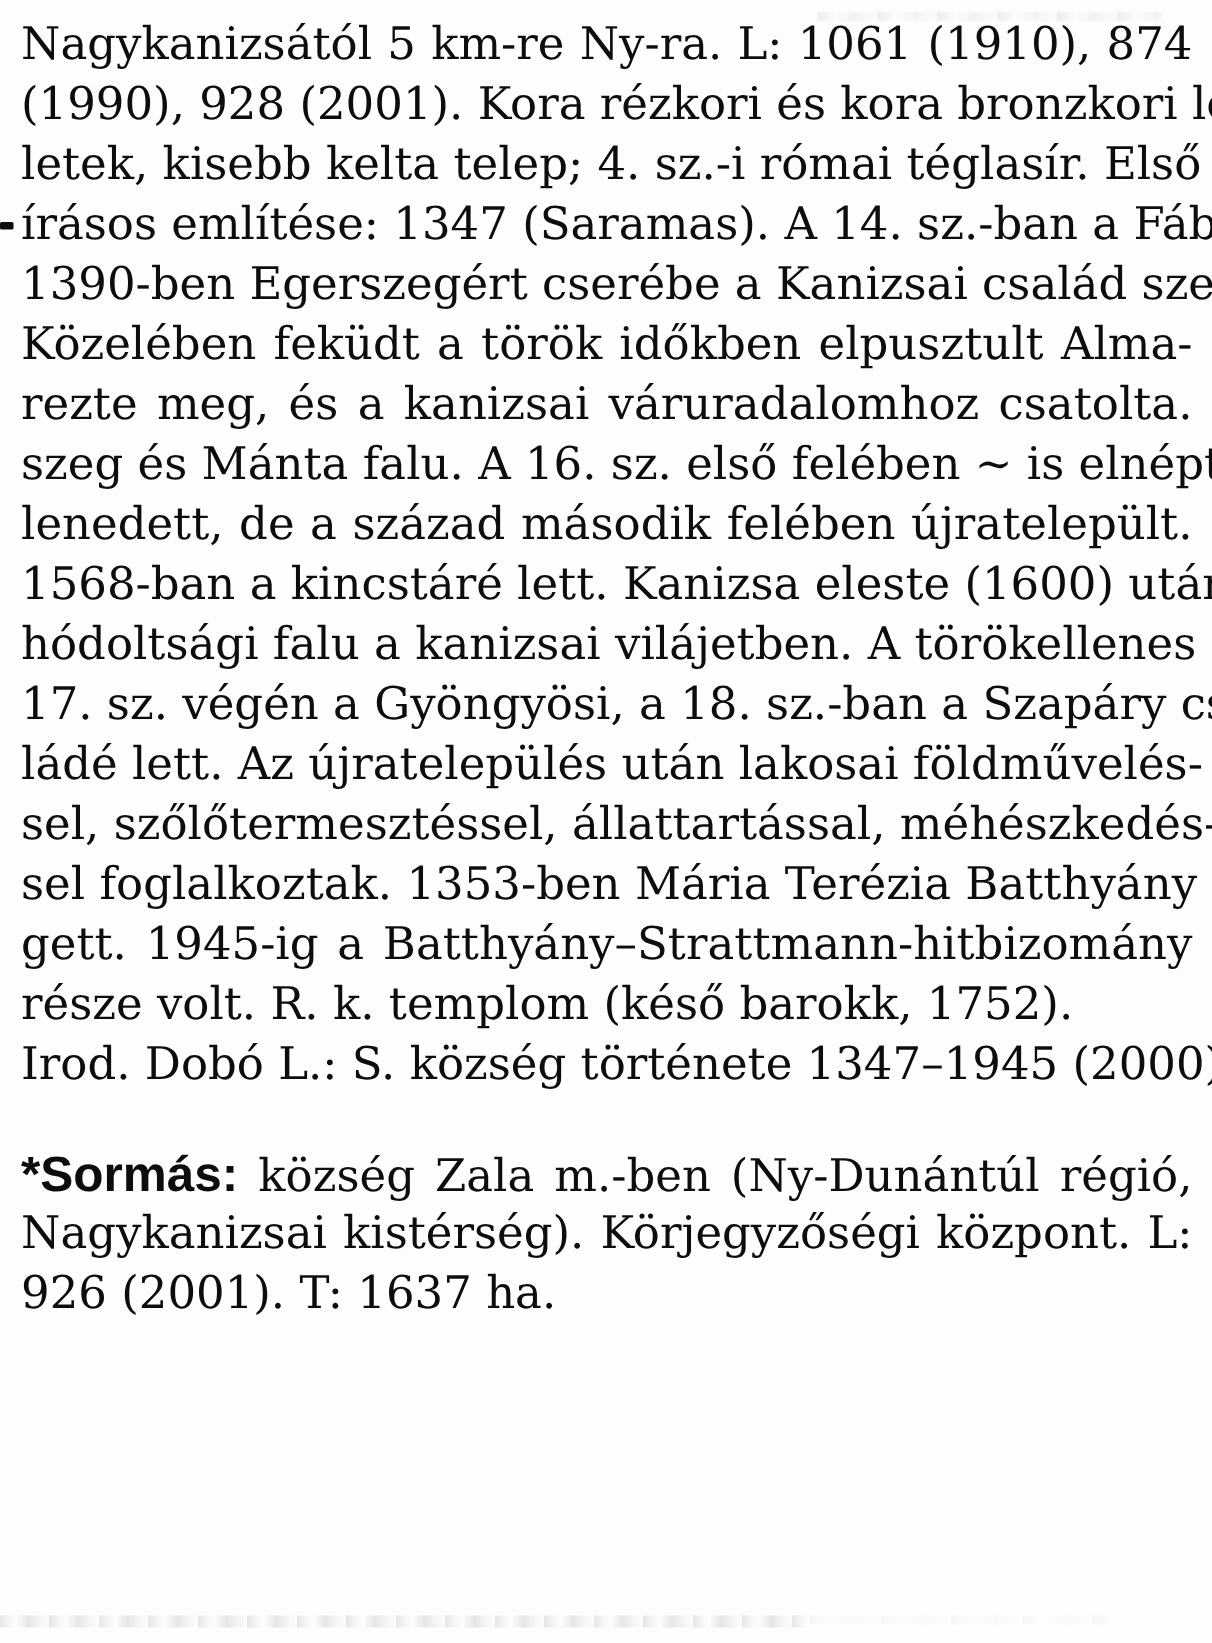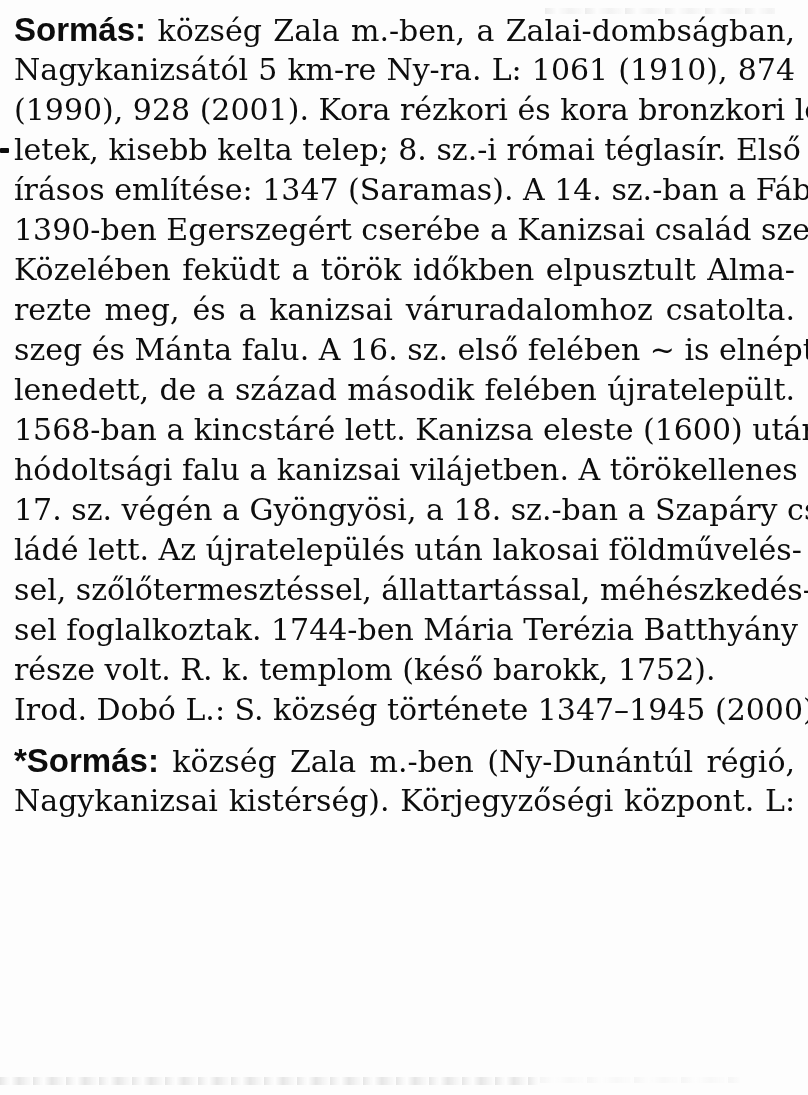--- a/index.html
+++ b/index.html
@@ -19,21 +19,21 @@
     width: 808px;
     height: 1095px;
     background: var(--paper);
     color: var(--ink);
     font-family: "DejaVu Serif", serif;
     font-size: 30px;
     line-height: 40px;
     padding: 10px 13px 0 14px;
   }
   .entry { width: 100%; }
-  .entry + .entry { margin-top: 11px; }
+  .entry + .entry { margin-top: 33px; }
   .line {
     width: 100%;
     height: 40px;
     white-space: nowrap;
     text-align: justify;
     text-align-last: justify;
     text-justify: inter-word;
   }
   .line.no-justify {
     text-align: left;
@@ -91,41 +91,42 @@
     );
     filter: blur(0.6px);
   }
 </style>
 </head>
 <body>
 
 <div id="page">
   <div id="entries">
       <div class="entry">
-        <div class="line"><span class="seg-headword">Sormás:</span><span class="seg-body"> község Zala m.-ben, a Zalai-dombságban,</span></div>
         <div class="line"><span class="seg-body">Nagykanizsától 5 km-re Ny-ra. L: 1061 (1910), 874</span></div>
         <div class="line"><span class="seg-body">(1990), 928 (2001). Kora rézkori és kora bronzkori le-</span></div>
-        <div class="line"><span class="seg-body">letek, kisebb kelta telep; 8. sz.-i római téglasír. Első</span></div>
+        <div class="line"><span class="seg-body">letek, kisebb kelta telep; 4. sz.-i római téglasír. Első</span></div>
         <div class="line"><span class="seg-body">írásos említése: 1347 (Saramas). A 14. sz.-ban a Fábi-</span></div>
         <div class="line"><span class="seg-body">1390-ben Egerszegért cserébe a Kanizsai család sze-</span></div>
         <div class="line"><span class="seg-body">Közelében feküdt a török időkben elpusztult Alma-</span></div>
         <div class="line"><span class="seg-body">rezte meg, és a kanizsai váruradalomhoz csatolta.</span></div>
         <div class="line"><span class="seg-body">szeg és Mánta falu. A 16. sz. első felében ~ is elnépte-</span></div>
         <div class="line"><span class="seg-body">lenedett, de a század második felében újratelepült.</span></div>
         <div class="line"><span class="seg-body">1568-ban a kincstáré lett. Kanizsa eleste (1600) után</span></div>
         <div class="line"><span class="seg-body">hódoltsági falu a kanizsai vilájetben. A törökellenes</span></div>
         <div class="line"><span class="seg-body">17. sz. végén a Gyöngyösi, a 18. sz.-ban a Szapáry csa-</span></div>
         <div class="line"><span class="seg-body">ládé lett. Az újratelepülés után lakosai földművelés-</span></div>
         <div class="line"><span class="seg-body">sel, szőlőtermesztéssel, állattartással, méhészkedés-</span></div>
-        <div class="line"><span class="seg-body">sel foglalkoztak. 1744-ben Mária Terézia Batthyány</span></div>
+        <div class="line"><span class="seg-body">sel foglalkoztak. 1353-ben Mária Terézia Batthyány</span></div>
+        <div class="line"><span class="seg-body">gett. 1945-ig a Batthyány–Strattmann-hitbizomány</span></div>
         <div class="line no-justify"><span class="seg-body">része volt. R. k. templom (késő barokk, 1752).</span></div>
         <div class="line no-justify"><span class="seg-italic">Irod.</span><span class="seg-body"> Dobó L.: </span><span class="seg-italic">S. község története 1347–1945</span><span class="seg-body"> (2000).</span></div>
       </div>
       <div class="entry">
         <div class="line"><span class="seg-headword">*Sormás:</span><span class="seg-body"> község Zala m.-ben (Ny-Dunántúl régió,</span></div>
         <div class="line"><span class="seg-body">Nagykanizsai kistérség). Körjegyzőségi központ. L:</span></div>
+        <div class="line no-justify"><span class="seg-body">926 (2001). T: 1637 ha.</span></div>
       </div>
     </div>
   <div class="margin-dash"></div>
   <div class="top-noise"></div>
   <div class="bottom-noise"></div>
   <div class="bottom-noise-right"></div>
 </div>
 
 </body></html>

